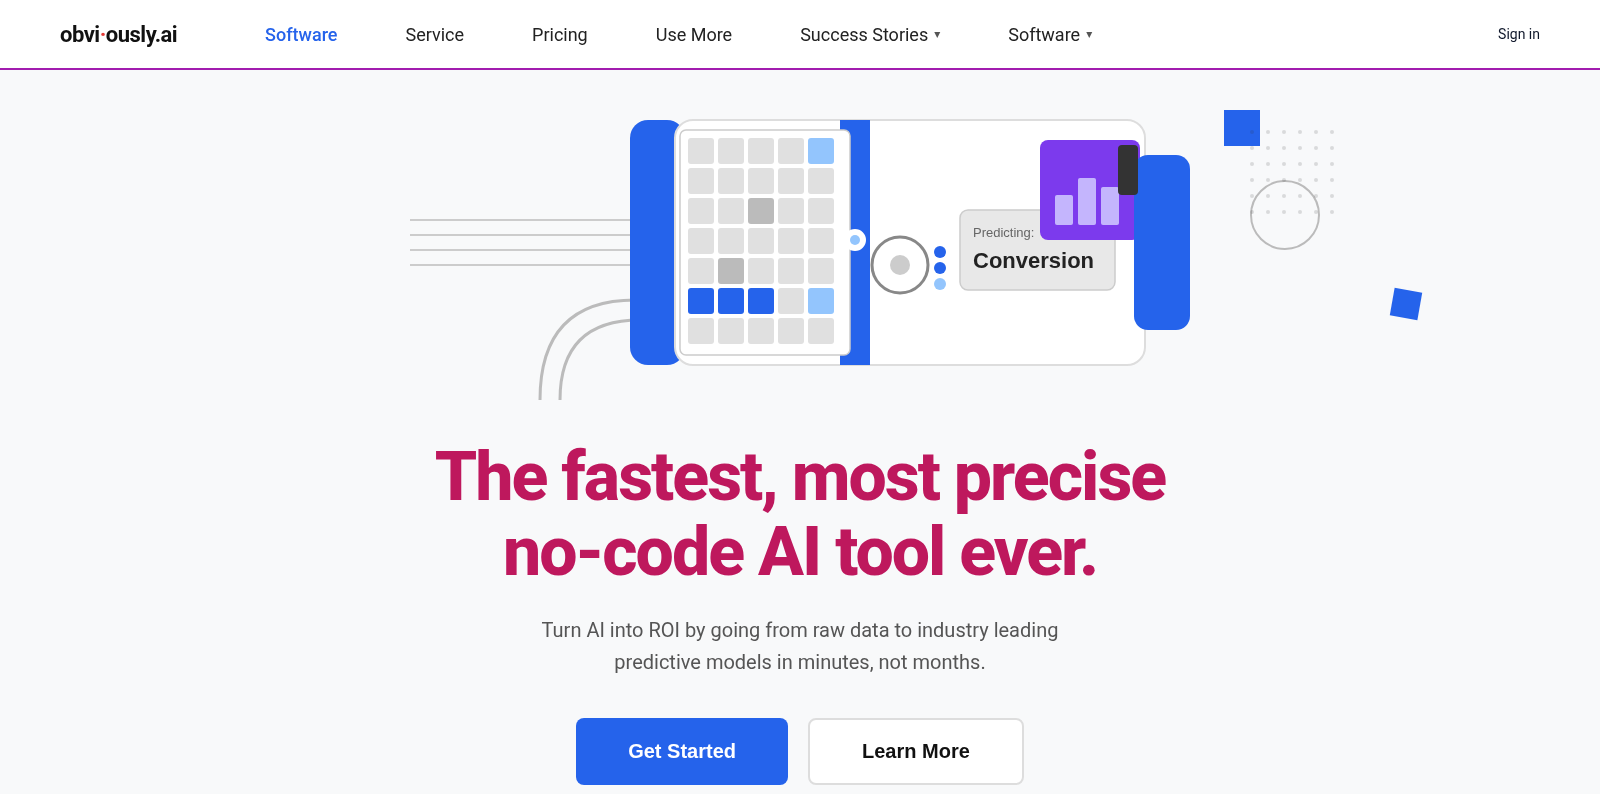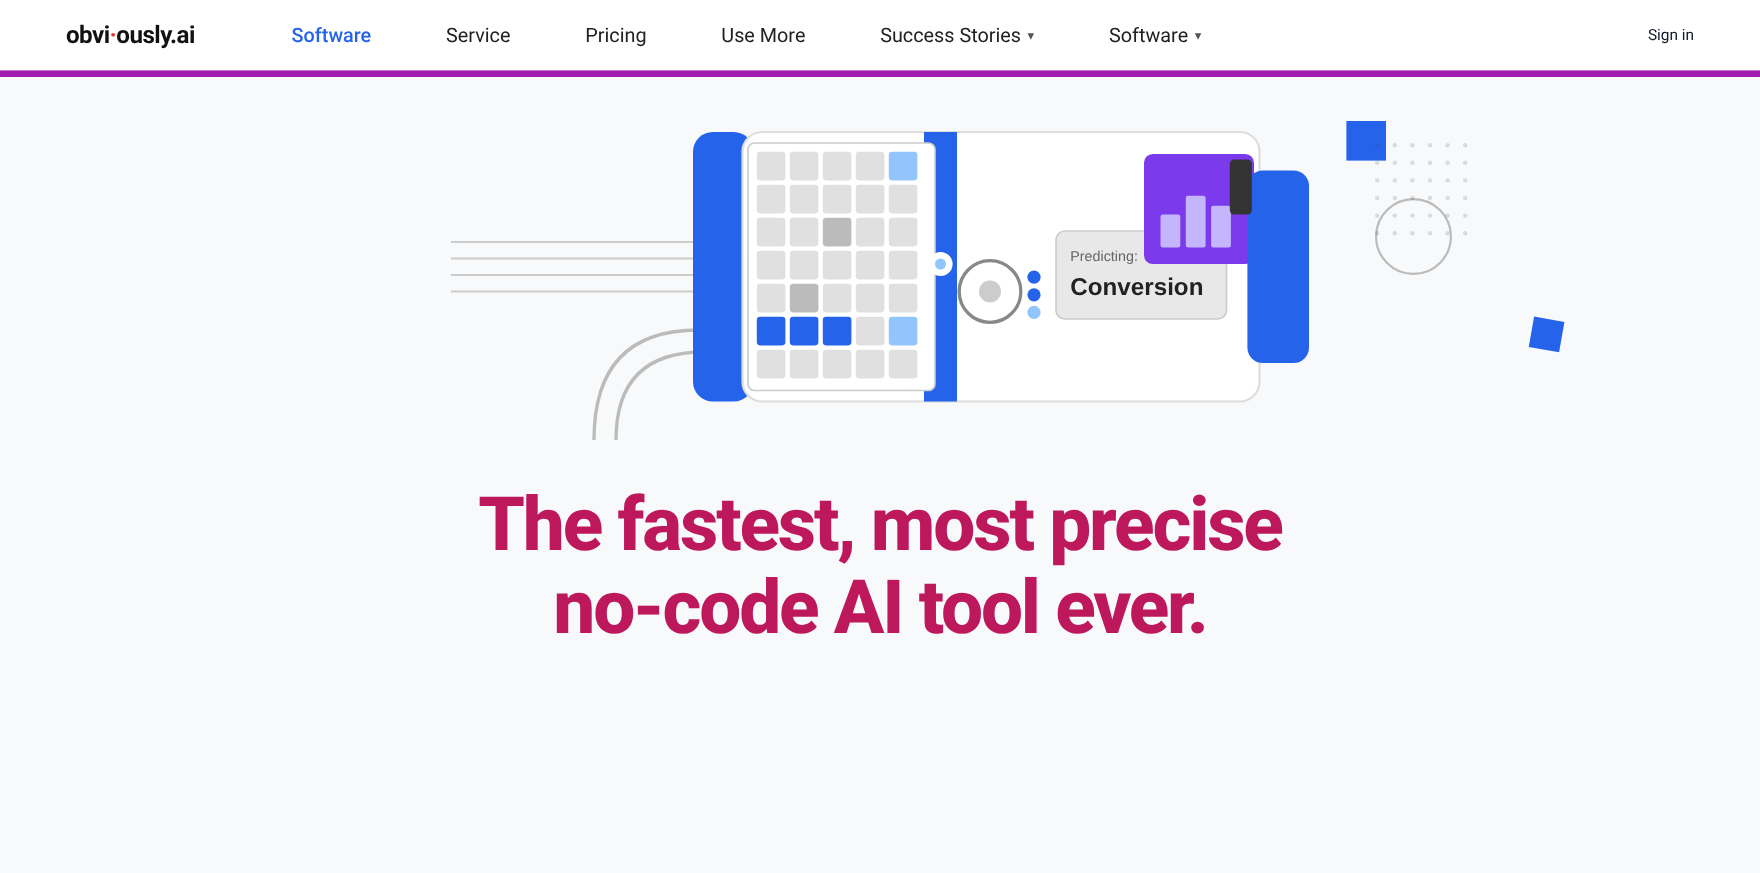--- a/index.html
+++ b/index.html
@@ -11,21 +11,21 @@
       overflow: hidden;
     }
 
     
     nav {
       display: flex;
       align-items: center;
       padding: 0 60px;
       height: 70px;
       background: #fff;
-      border-bottom: 6px solid #a21caf;
+      border-bottom: 2px solid #a21caf;
       position: relative;
       z-index: 10;
     }
     .logo {
       font-size: 22px;
       font-weight: 700;
       color: #111;
       margin-right: 60px;
       letter-spacing: -0.5px;
       white-space: nowrap;
@@ -349,15 +349,20 @@
       <rect x="708" y="55" width="20" height="50" rx="4" fill="#333"></rect>
 
     </svg>
   </div>
 
   <div class="hero-content">
     <h1 class="hero-title">
       <span>The fastest, most precise</span><br>
       <span>no-code AI tool ever.</span>
     </h1>
+    <p class="hero-subtitle">Turn AI into ROI by going from raw data to industry leading predictive models in minutes, not months.</p>
+    <div class="hero-buttons">
+      <button class="btn-primary">Get Started</button>
+      <button class="btn-secondary">Learn More</button>
+    </div>
   </div>
 
 </section>
 
 </body></html>

